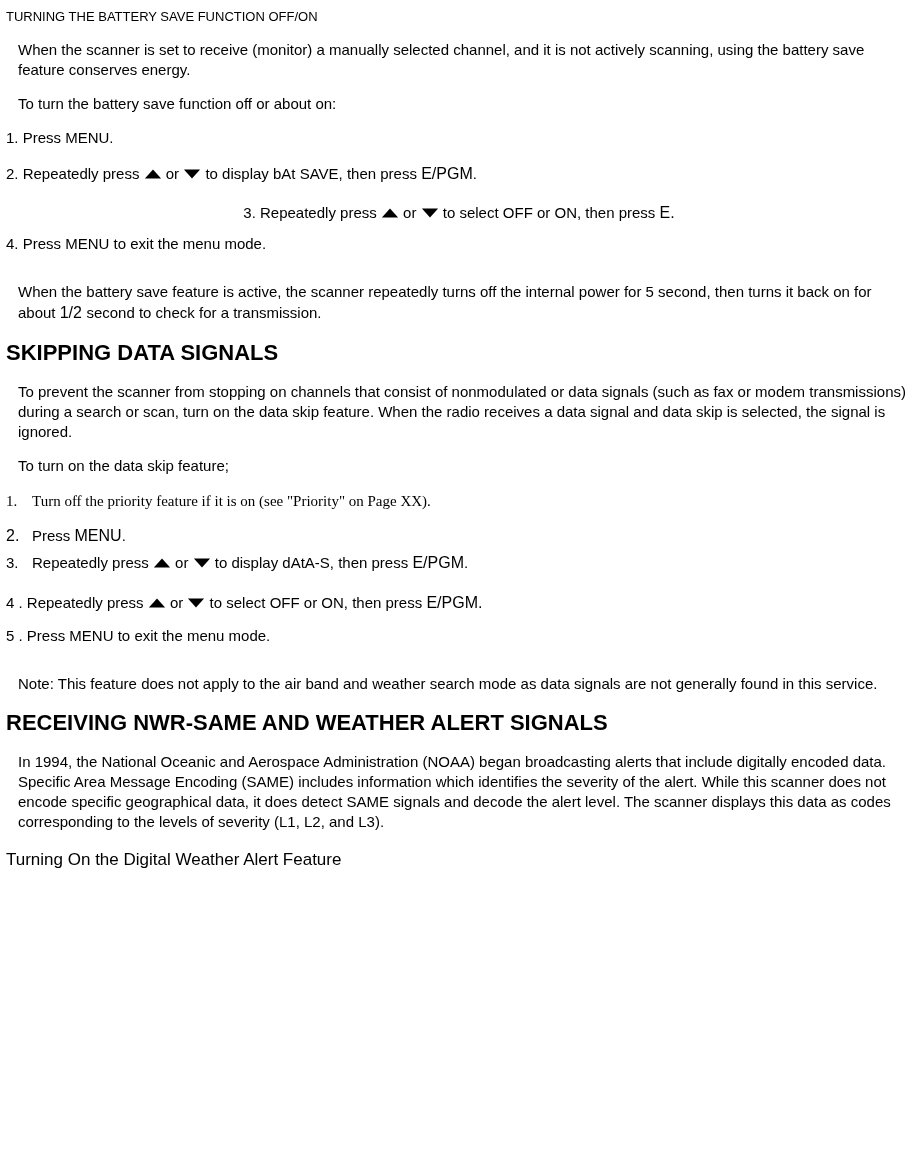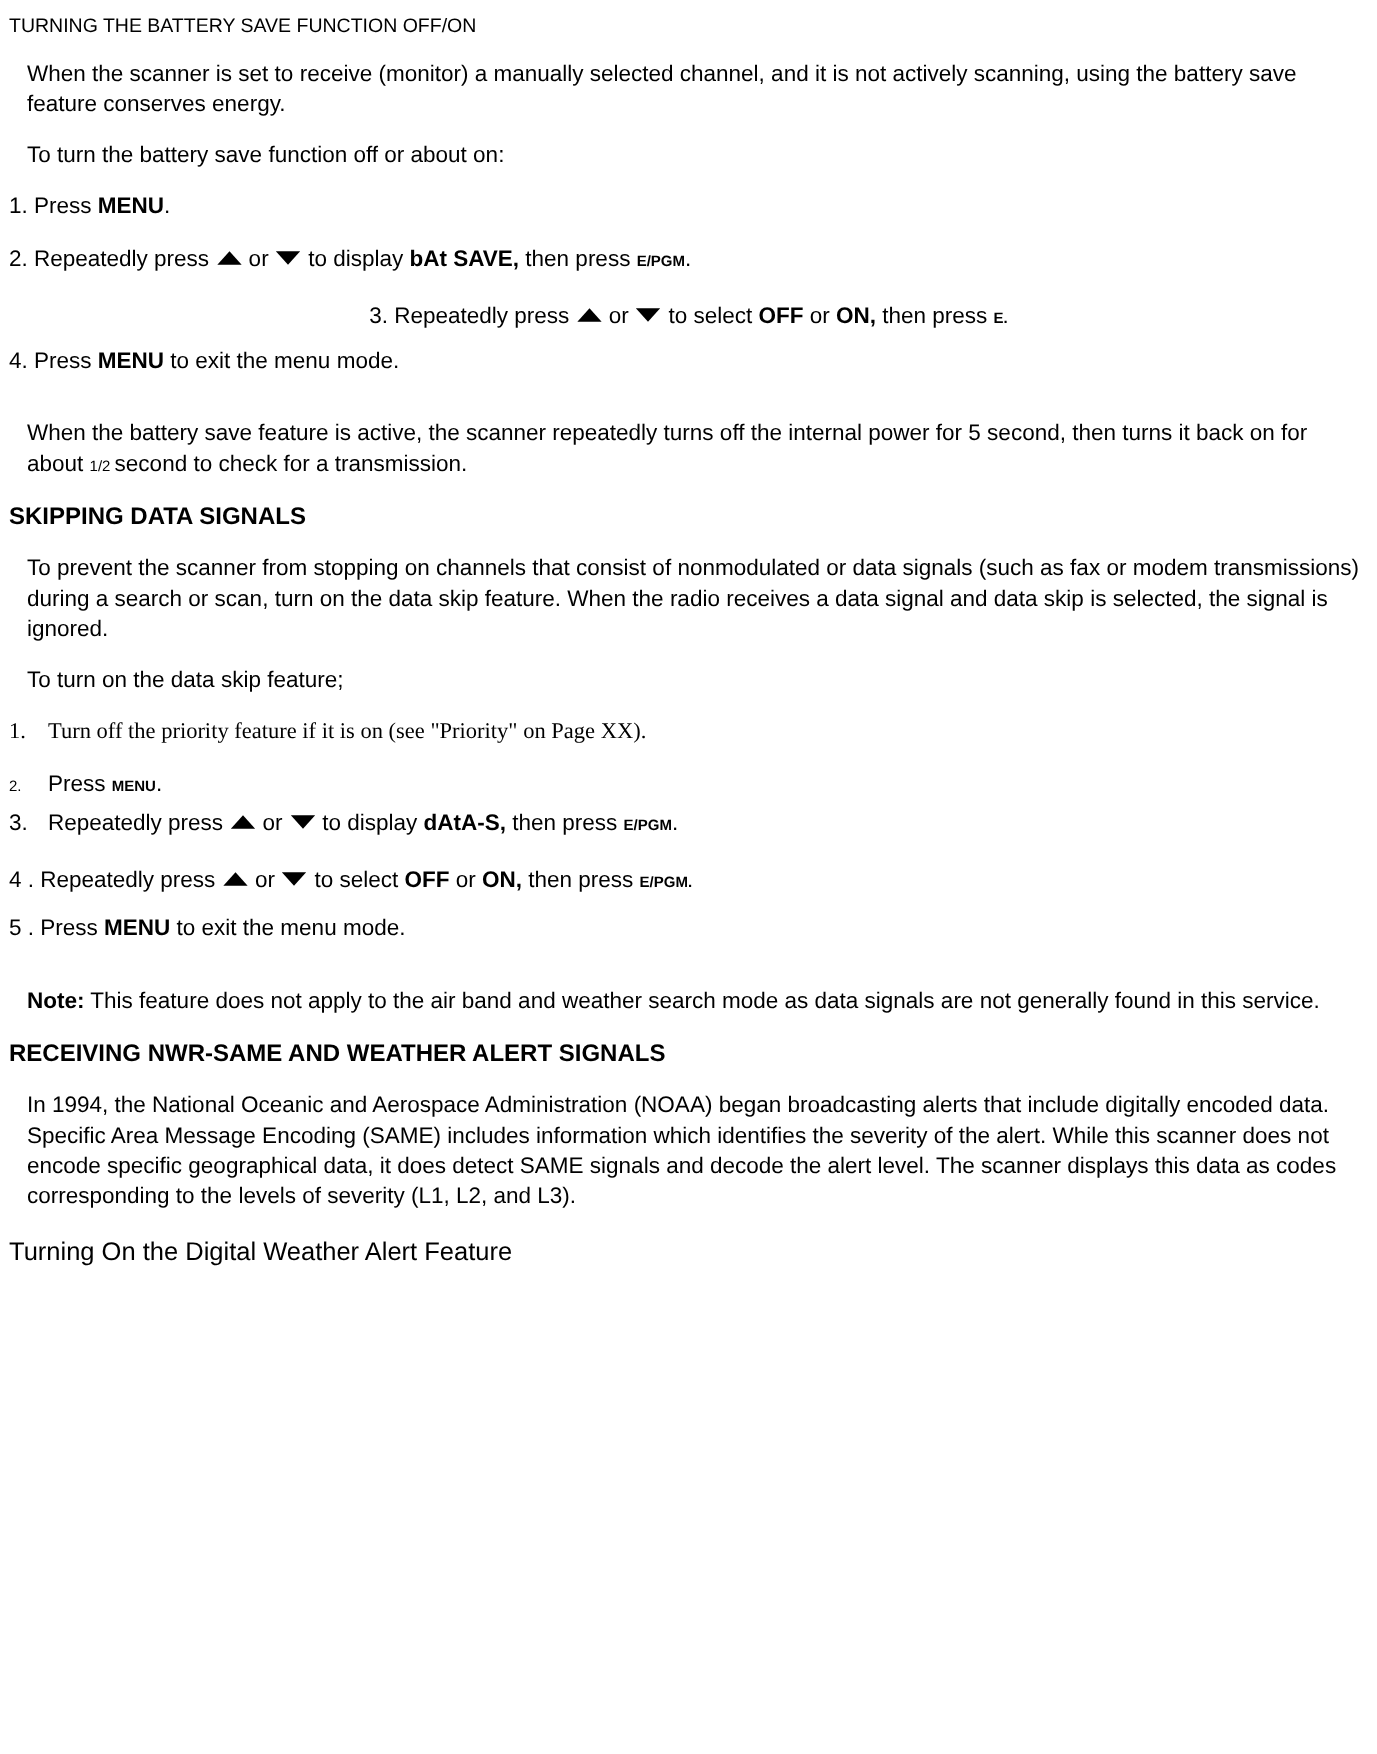--- a/index.html
+++ b/index.html
@@ -11,40 +11,40 @@
       margin: 0;
       padding: 8px 6px;
       width: 906px;
     }
     .h1 {
       font-size: 13px;
       font-weight: normal;
       margin: 0 0 14px 0;
     }
     .h2 {
-      font-size: 16px;
+      font-size: 22px;
       font-weight: bold;
       margin: 12px 0 14px 0;
     }
     .h3 {
       font-size: 17px;
       font-weight: normal;
       margin: 16px 0 0 0;
     }
     p {
       margin: 0 0 14px 12px;
     }
     .step {
       margin: 0 0 14px 0;
     }
     .step-arrows {
       margin: 0 0 18px 0;
     }
-    .b { font-weight: bold; }
-    .small { font-size: 10px; }
+    .b { font-weight: normal; }
+    .small { font-size: 16px; }
     svg.arrow {
       width: 18px;
       height: 12px;
       vertical-align: -1px;
     }
     svg.arrow polygon { fill: #000; }
   </style>
 </head>
 <body>
 

